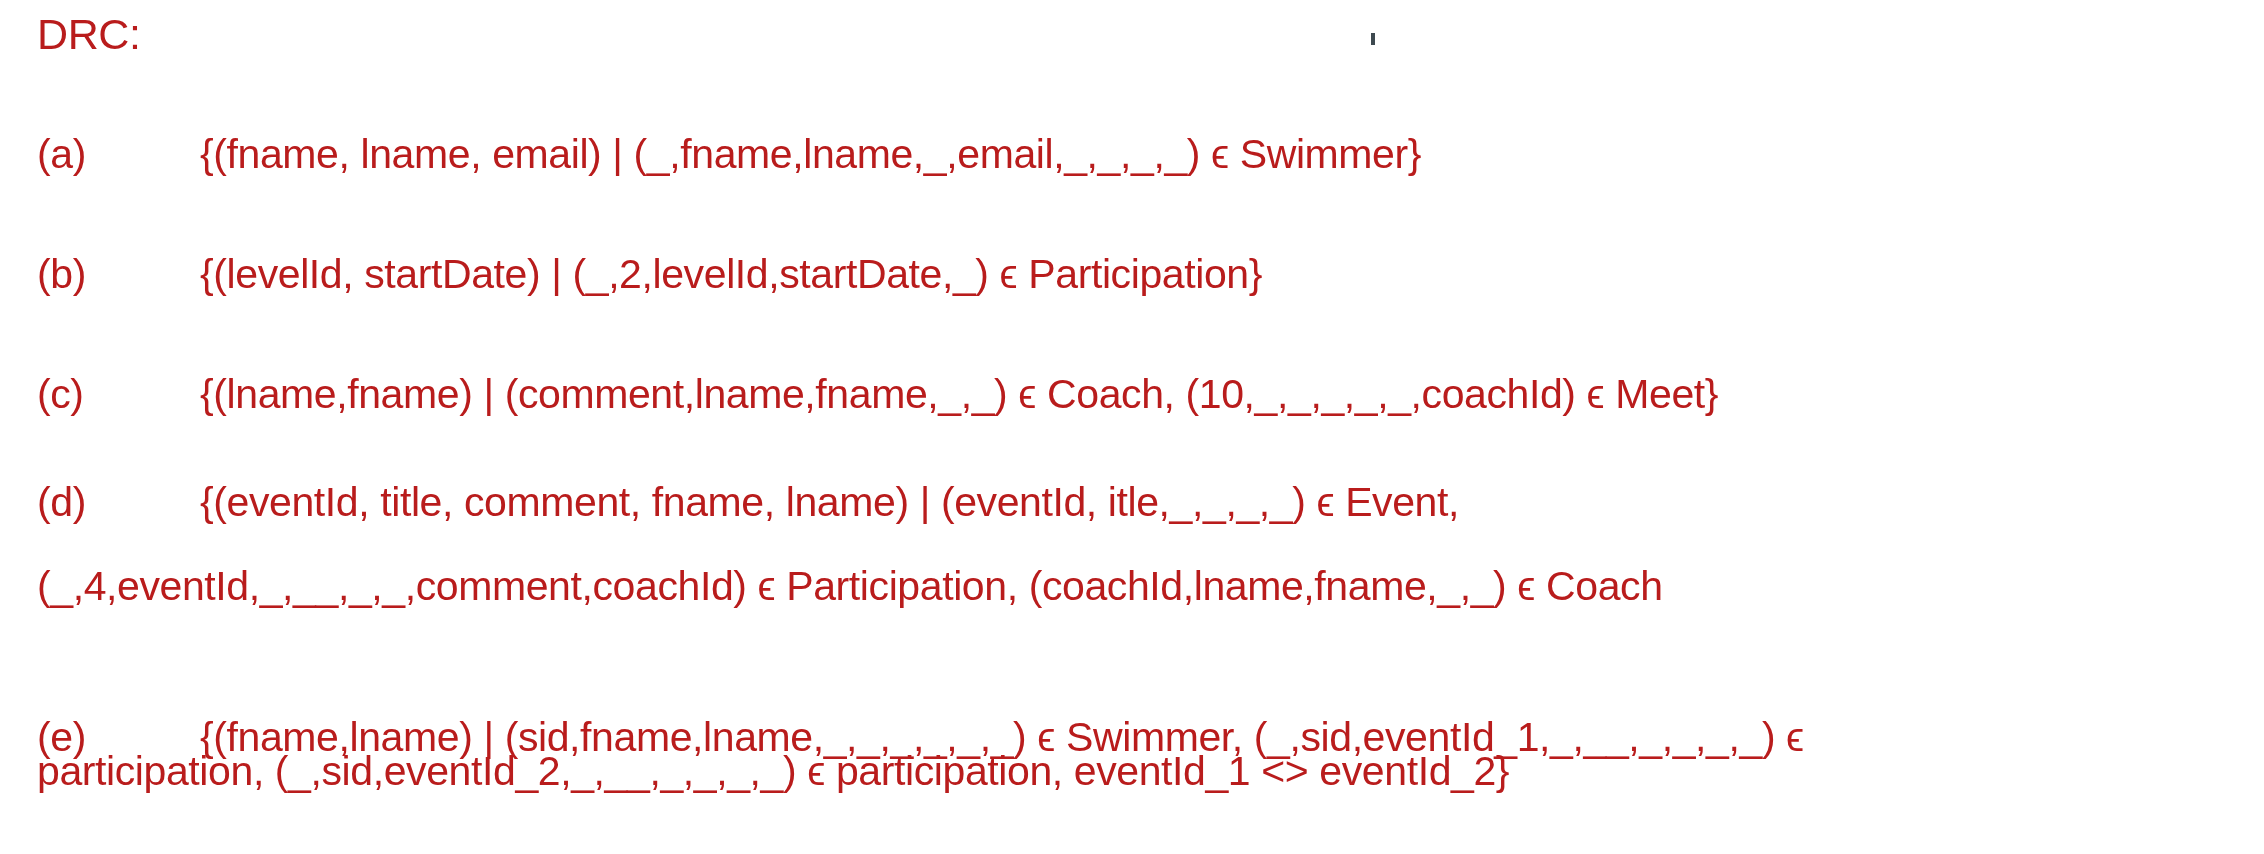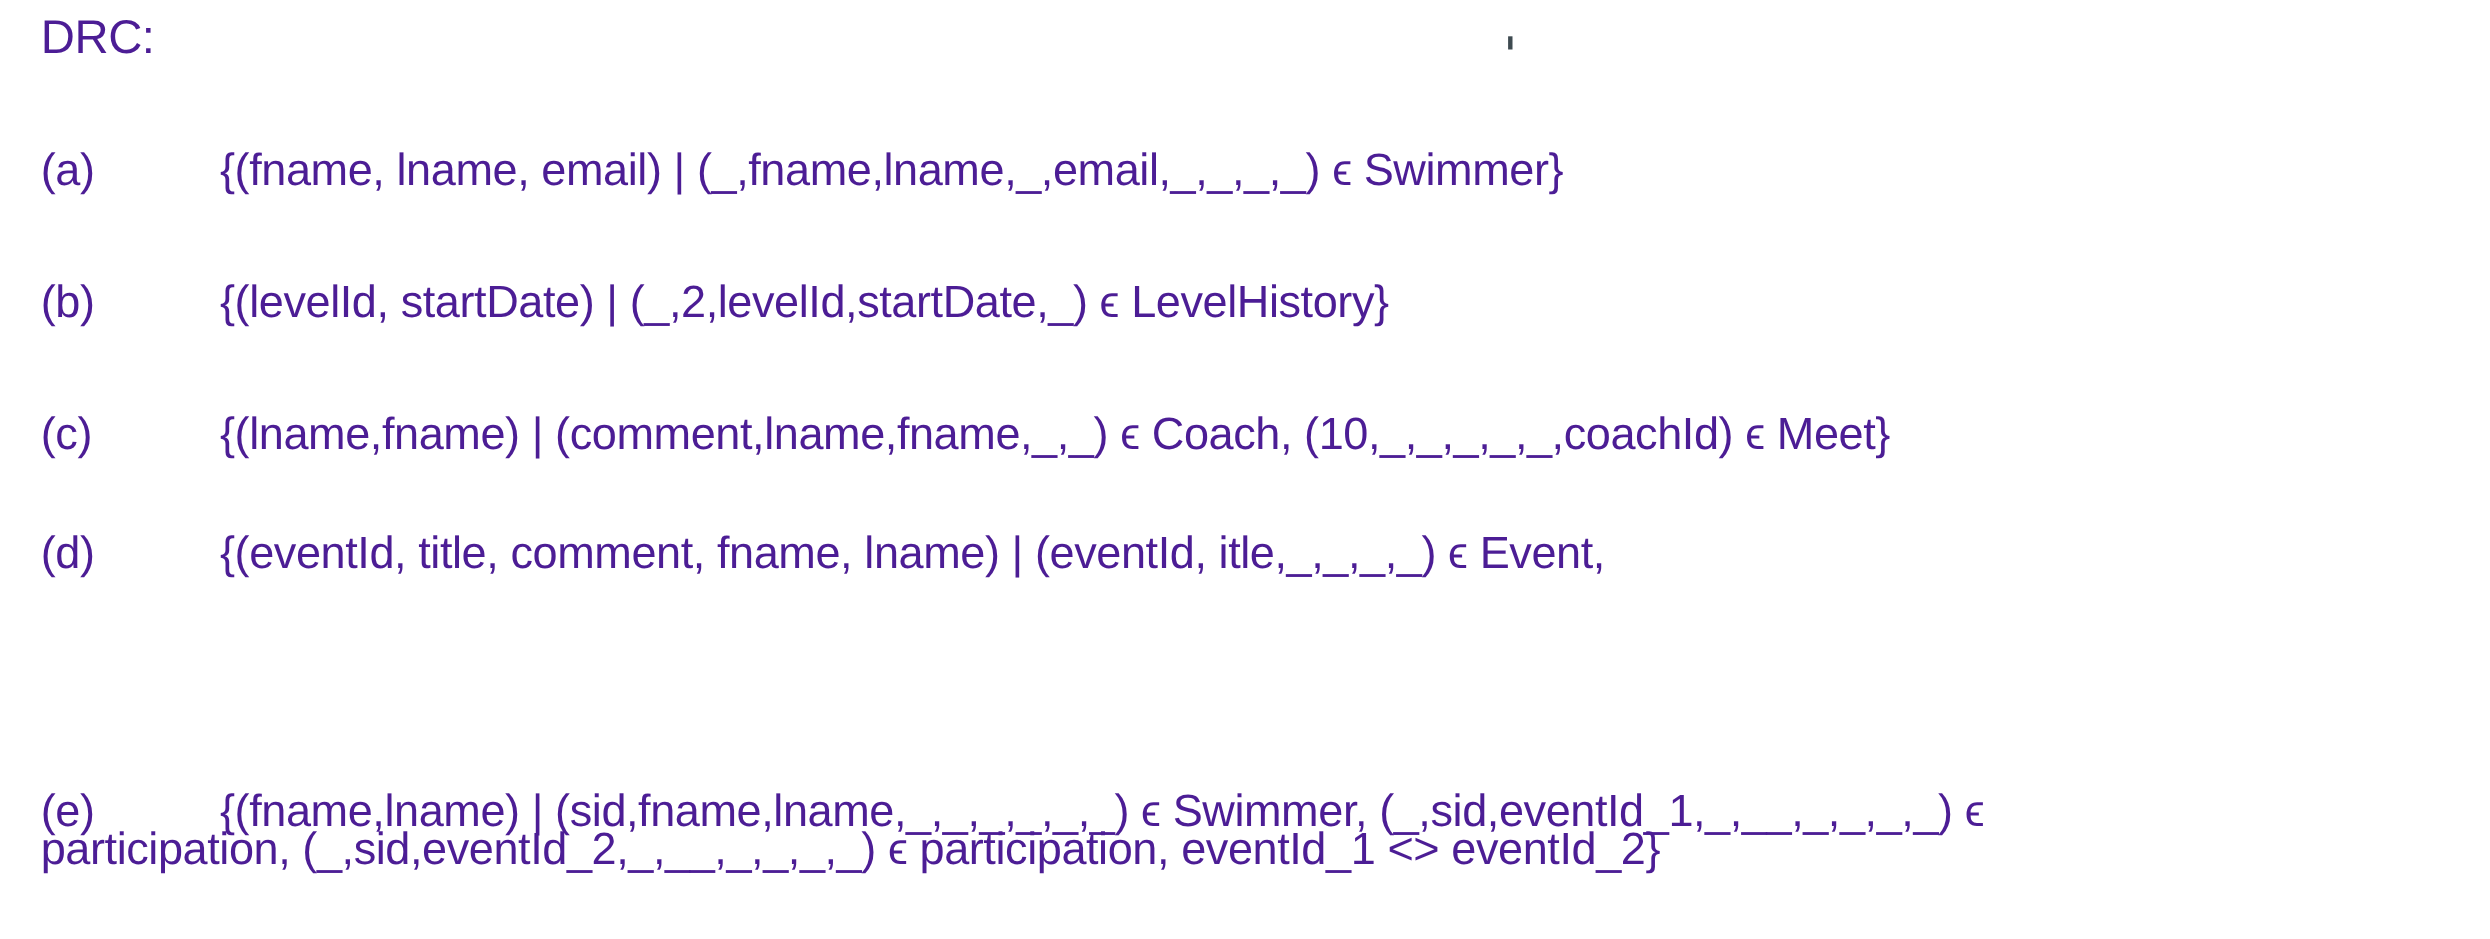--- a/index.html
+++ b/index.html
@@ -19,21 +19,21 @@
     position: absolute;
     inset: 0;
   }
   .textline {
     position: absolute;
     left: 37px;
     font-size: 41px;
     letter-spacing: -0.4px;
     white-space: nowrap;
     line-height: 1.15;
-    color: #4c1d95;
+    color: #b91c1c;
   }
   .title {
     font-size: 43px;
   }
   .item-label {
     display: inline-block;
     width: 163px;
   }
   .expr {
     display: inline-block;
@@ -54,29 +54,30 @@
 
   <div class="textline title" style="top:10px">DRC:</div>
 
   <div class="stray-mark"></div>
 
   <div class="textline" style="top:131px">
     <span class="item-label">(a)</span><span class="expr">{(fname, lname, email) | (_,fname,lname,_,email,_,_,_,_) ϵ Swimmer}</span>
   </div>
 
   <div class="textline" style="top:251px">
-    <span class="item-label">(b)</span><span class="expr">{(levelId, startDate) | (_,2,levelId,startDate,_) ϵ LevelHistory}</span>
+    <span class="item-label">(b)</span><span class="expr">{(levelId, startDate) | (_,2,levelId,startDate,_) ϵ Participation}</span>
   </div>
 
   <div class="textline" style="top:371px">
     <span class="item-label">(c)</span><span class="expr">{(lname,fname) | (comment,lname,fname,_,_) ϵ Coach, (10,_,_,_,_,_,coachId) ϵ Meet}</span>
   </div>
 
   <div class="textline" style="top:479px">
     <span class="item-label">(d)</span><span class="expr">{(eventId, title, comment, fname, lname) | (eventId, itle,_,_,_,_) ϵ Event,</span>
   </div>
+  <div class="textline" style="top:563px">(_,4,eventId,_,__,_,_,comment,coachId) ϵ Participation, (coachId,lname,fname,_,_) ϵ Coach</div>
 
   <div class="textline" style="top:714px">
     <span class="item-label">(e)</span><span class="expr">{(fname,lname) | (sid,fname,lname,_,_,_,_,_,_) ϵ Swimmer, (_,sid,eventId_1,_,__,_,_,_,_) ϵ</span>
   </div>
   <div class="textline" style="top:748px">participation, (_,sid,eventId_2,_,__,_,_,_,_) ϵ participation, eventId_1 &lt;&gt; eventId_2}</div>
 
 </div>
 
 </body></html>

